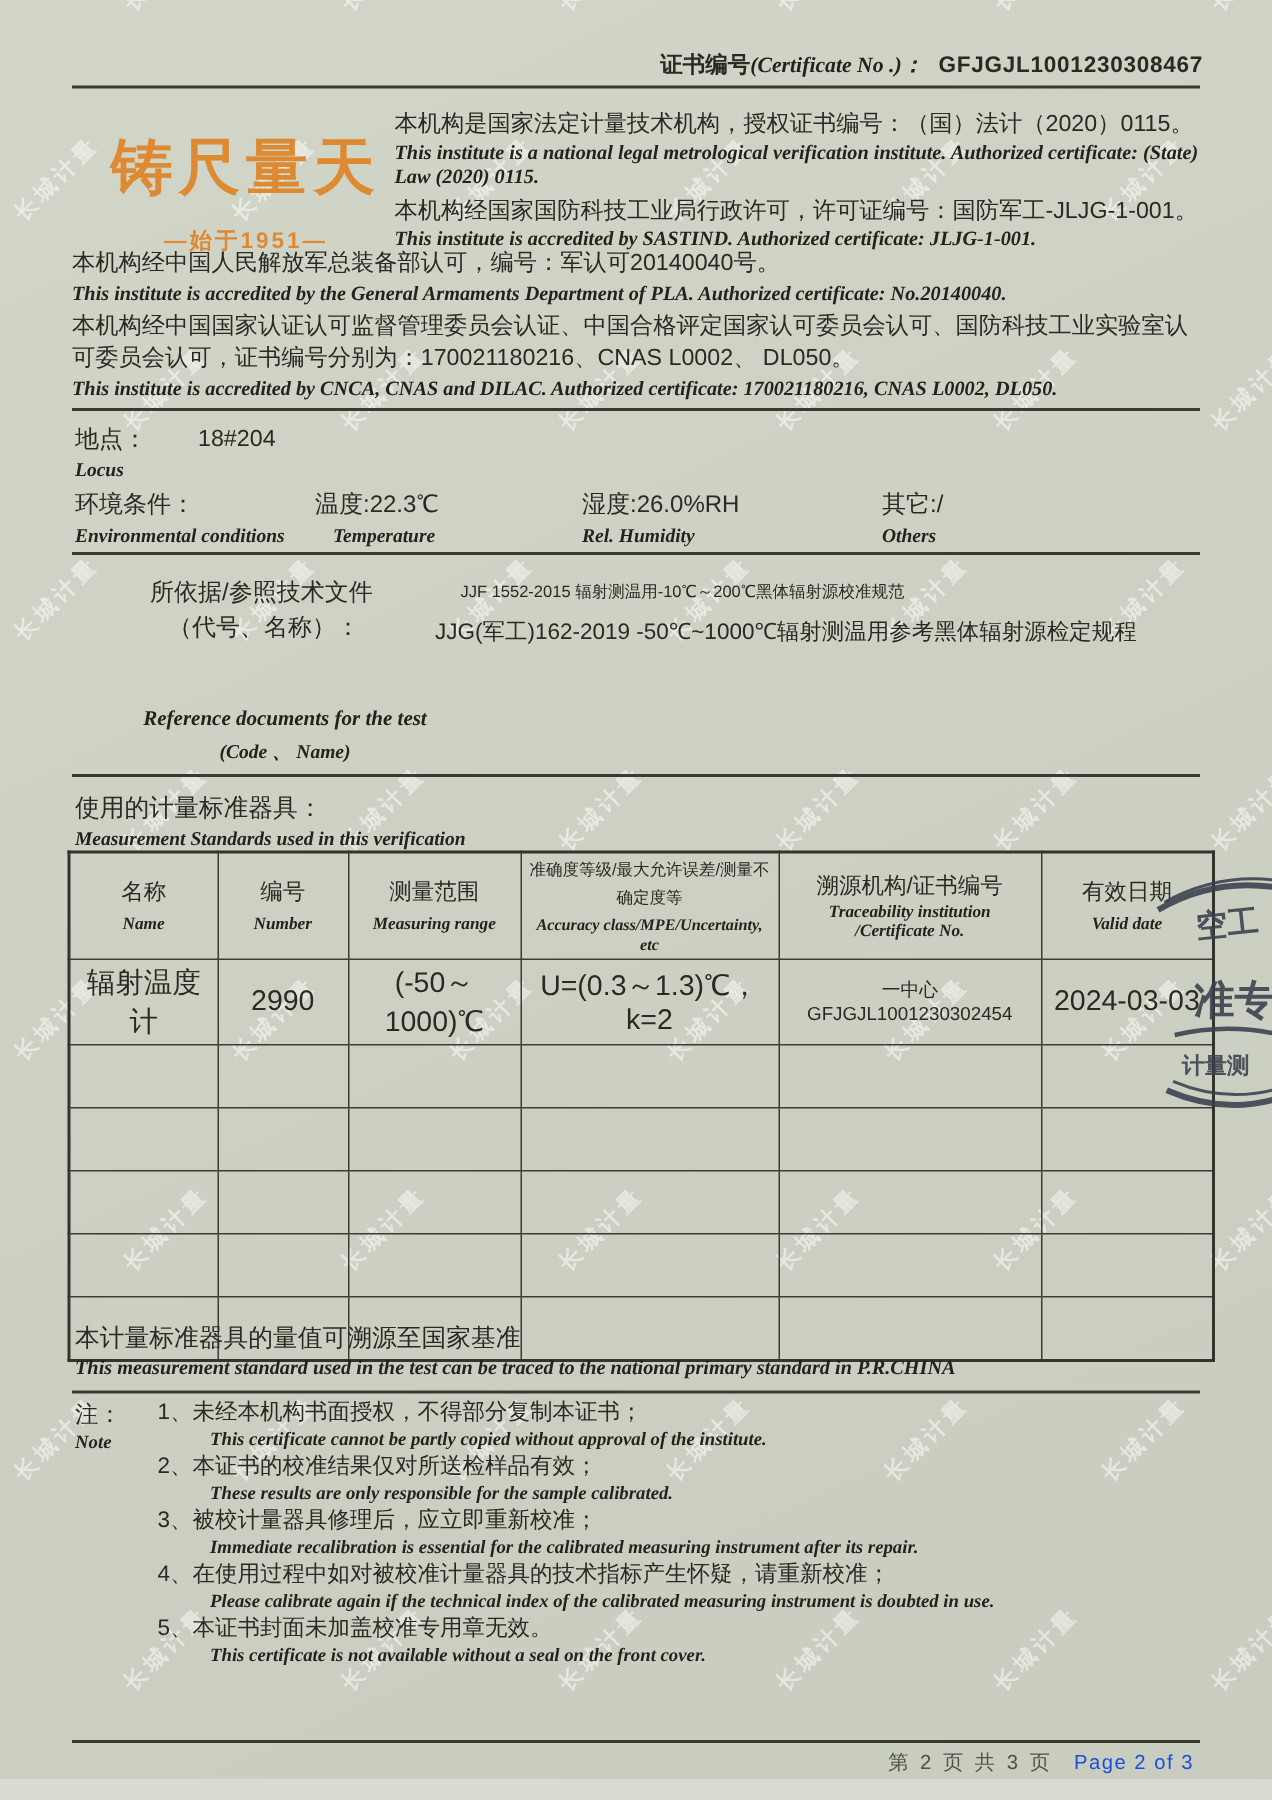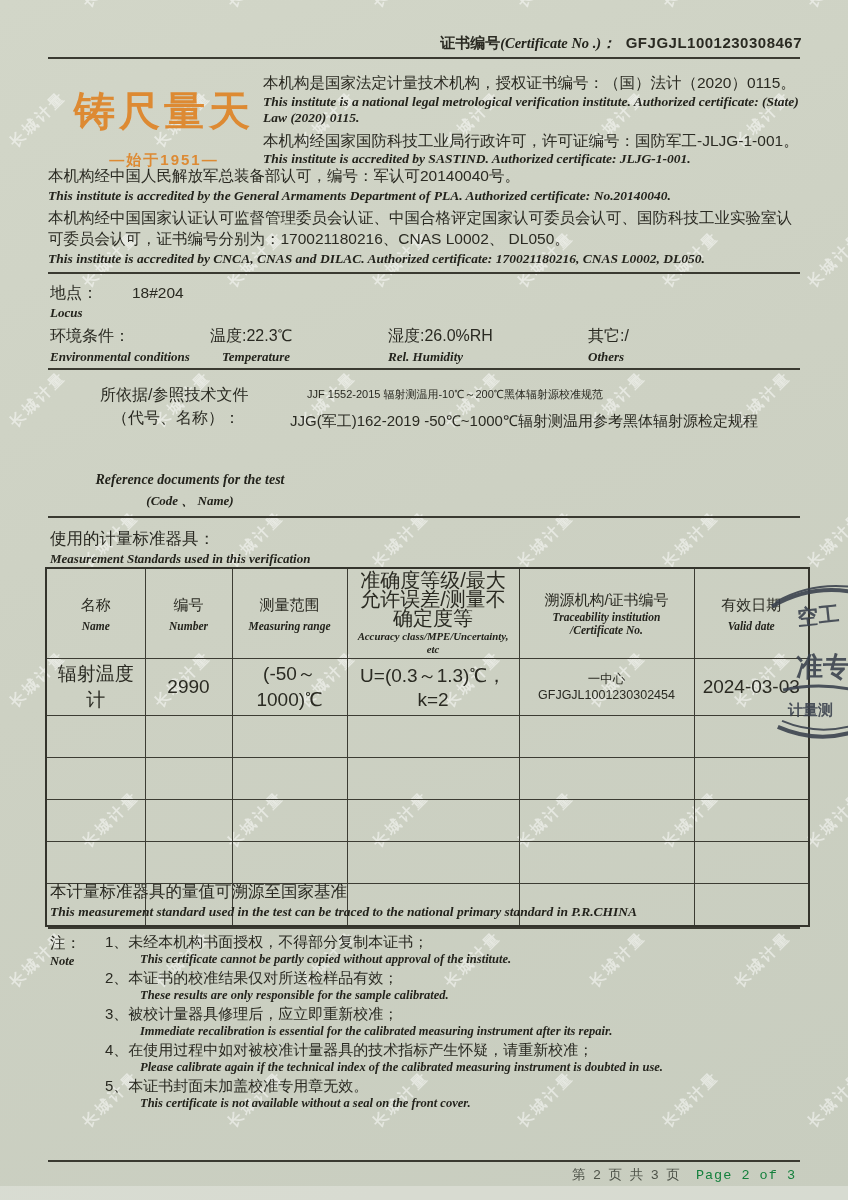--- a/index.html
+++ b/index.html
@@ -47,21 +47,21 @@
   #std-table .pre{white-space:pre-line;font-size:12.5px;line-height:16px;}
   #std-table tr.empty td{height:37px;}
   
   #notes{left:50px;top:933px;width:760px;}
   #notes .n-zh{font-size:15px;line-height:18px;margin:0 0 1px 55px;}
   #notes .n-en{font-size:12.5px;line-height:15px;margin:0 0 2px 90px;}
   #note-lbl{position:absolute;left:0;top:0;font-size:15.5px;}
   #note-lbl-en{position:absolute;left:0;top:21px;font-size:12.5px;}
   
   #footer-text{top:1166px;right:52px;font-size:13.5px;color:#4e5349;letter-spacing:2px;}
-  #footer-text .en-f{font-family:Liberation Mono, monospace;color:#15803d;margin-left:14px;letter-spacing:1px;}
+  #footer-text .en-f{font-family:Liberation Sans, sans-serif;color:#1d4ed8;margin-left:14px;letter-spacing:1px;}
   
   #stamp{left:778px;top:578px;width:70px;height:175px;z-index:3;opacity:0.88;}
   #stamp svg{overflow:visible;}
   
   #bottom-band{left:0;top:1186px;width:848px;height:14px;background:rgba(255,255,255,0.28);}
 </style>
 </head>
 <body>
 
 <div class="layer" id="watermarks">
@@ -190,21 +190,21 @@
           </th>
         <th>
             <div class="zh">编号</div>
             <div class="en">Number</div>
           </th>
         <th>
             <div class="zh">测量范围</div>
             <div class="en">Measuring range</div>
           </th>
         <th>
-            <div class="zh" style="font-size:20px;">准确度等级/最大允许误差/测量不确定度等</div>
+            <div class="zh" style="font-size:11px;">准确度等级/最大允许误差/测量不确定度等</div>
             <div class="en" style="font-size:10.8px;margin-top:2px;">Accuracy class/MPE/Uncertainty, etc</div>
           </th>
         <th>
             <div class="zh">溯源机构/证书编号</div>
             <div class="en" style="margin-top:2px;">Traceability institution
 /Certificate No.</div>
           </th>
         <th>
             <div class="zh">有效日期</div>
             <div class="en">Valid date</div>

